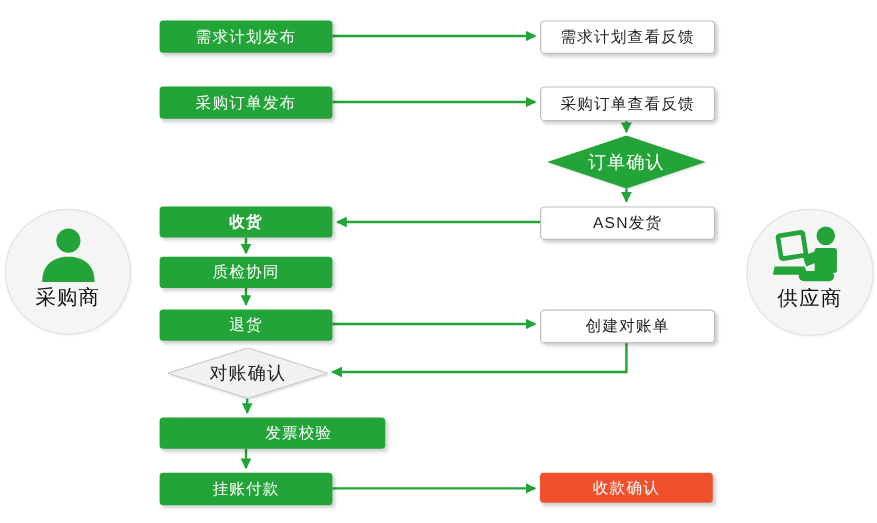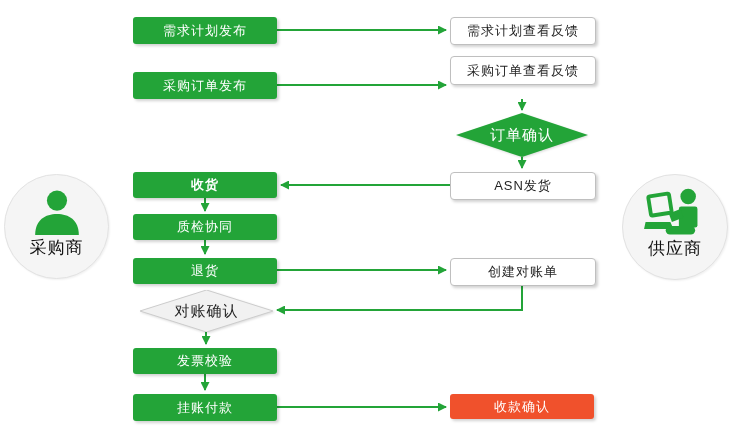--- a/index.html
+++ b/index.html
@@ -97,25 +97,25 @@
   <div class="box green" style="left:133px;top:214px;width:144px;height:26px;">质检协同</div>
   <div class="box green" style="left:133px;top:258px;width:144px;height:26px;">退货</div>
 
   <div class="diamond gray-d" style="left:140px;top:290px;width:133px;height:42px;justify-content:center;">
     <svg width="133" height="42" viewBox="0 0 133 42">
         <polygon points="0,21 66.5,0 133,21 66.5,42"></polygon>
       </svg>
     <div class="dlabel">对账确认</div>
   </div>
 
-  <div class="box green" style="left:133px;top:348px;width:144px;height:26px;">发票校验</div>
+  <div class="box green" style="left:133px;top:348px;width:144px;height:26px;padding-left:44px;">发票校验</div>
   <div class="box green" style="left:133px;top:394px;width:144px;height:27px;">挂账付款</div>
 
   <div class="box white" style="left:450px;top:17px;width:144px;height:26px;">需求计划查看反馈</div>
-  <div class="box white" style="left:450px;top:56px;width:144px;height:27px;">采购订单查看反馈</div>
+  <div class="box white" style="left:450px;top:72px;width:144px;height:27px;">采购订单查看反馈</div>
 
   <div class="diamond green-d" style="left:456px;top:113px;width:132px;height:44px;">
     <svg width="132" height="44" viewBox="0 0 132 44">
         <polygon points="0,22 66,0 132,22 66,44"></polygon>
       </svg>
     <div class="dlabel">订单确认</div>
   </div>
 
   <div class="box white" style="left:450px;top:172px;width:144px;height:26px;">ASN发货</div>
   <div class="box white" style="left:450px;top:258px;width:144px;height:26px;">创建对账单</div>

